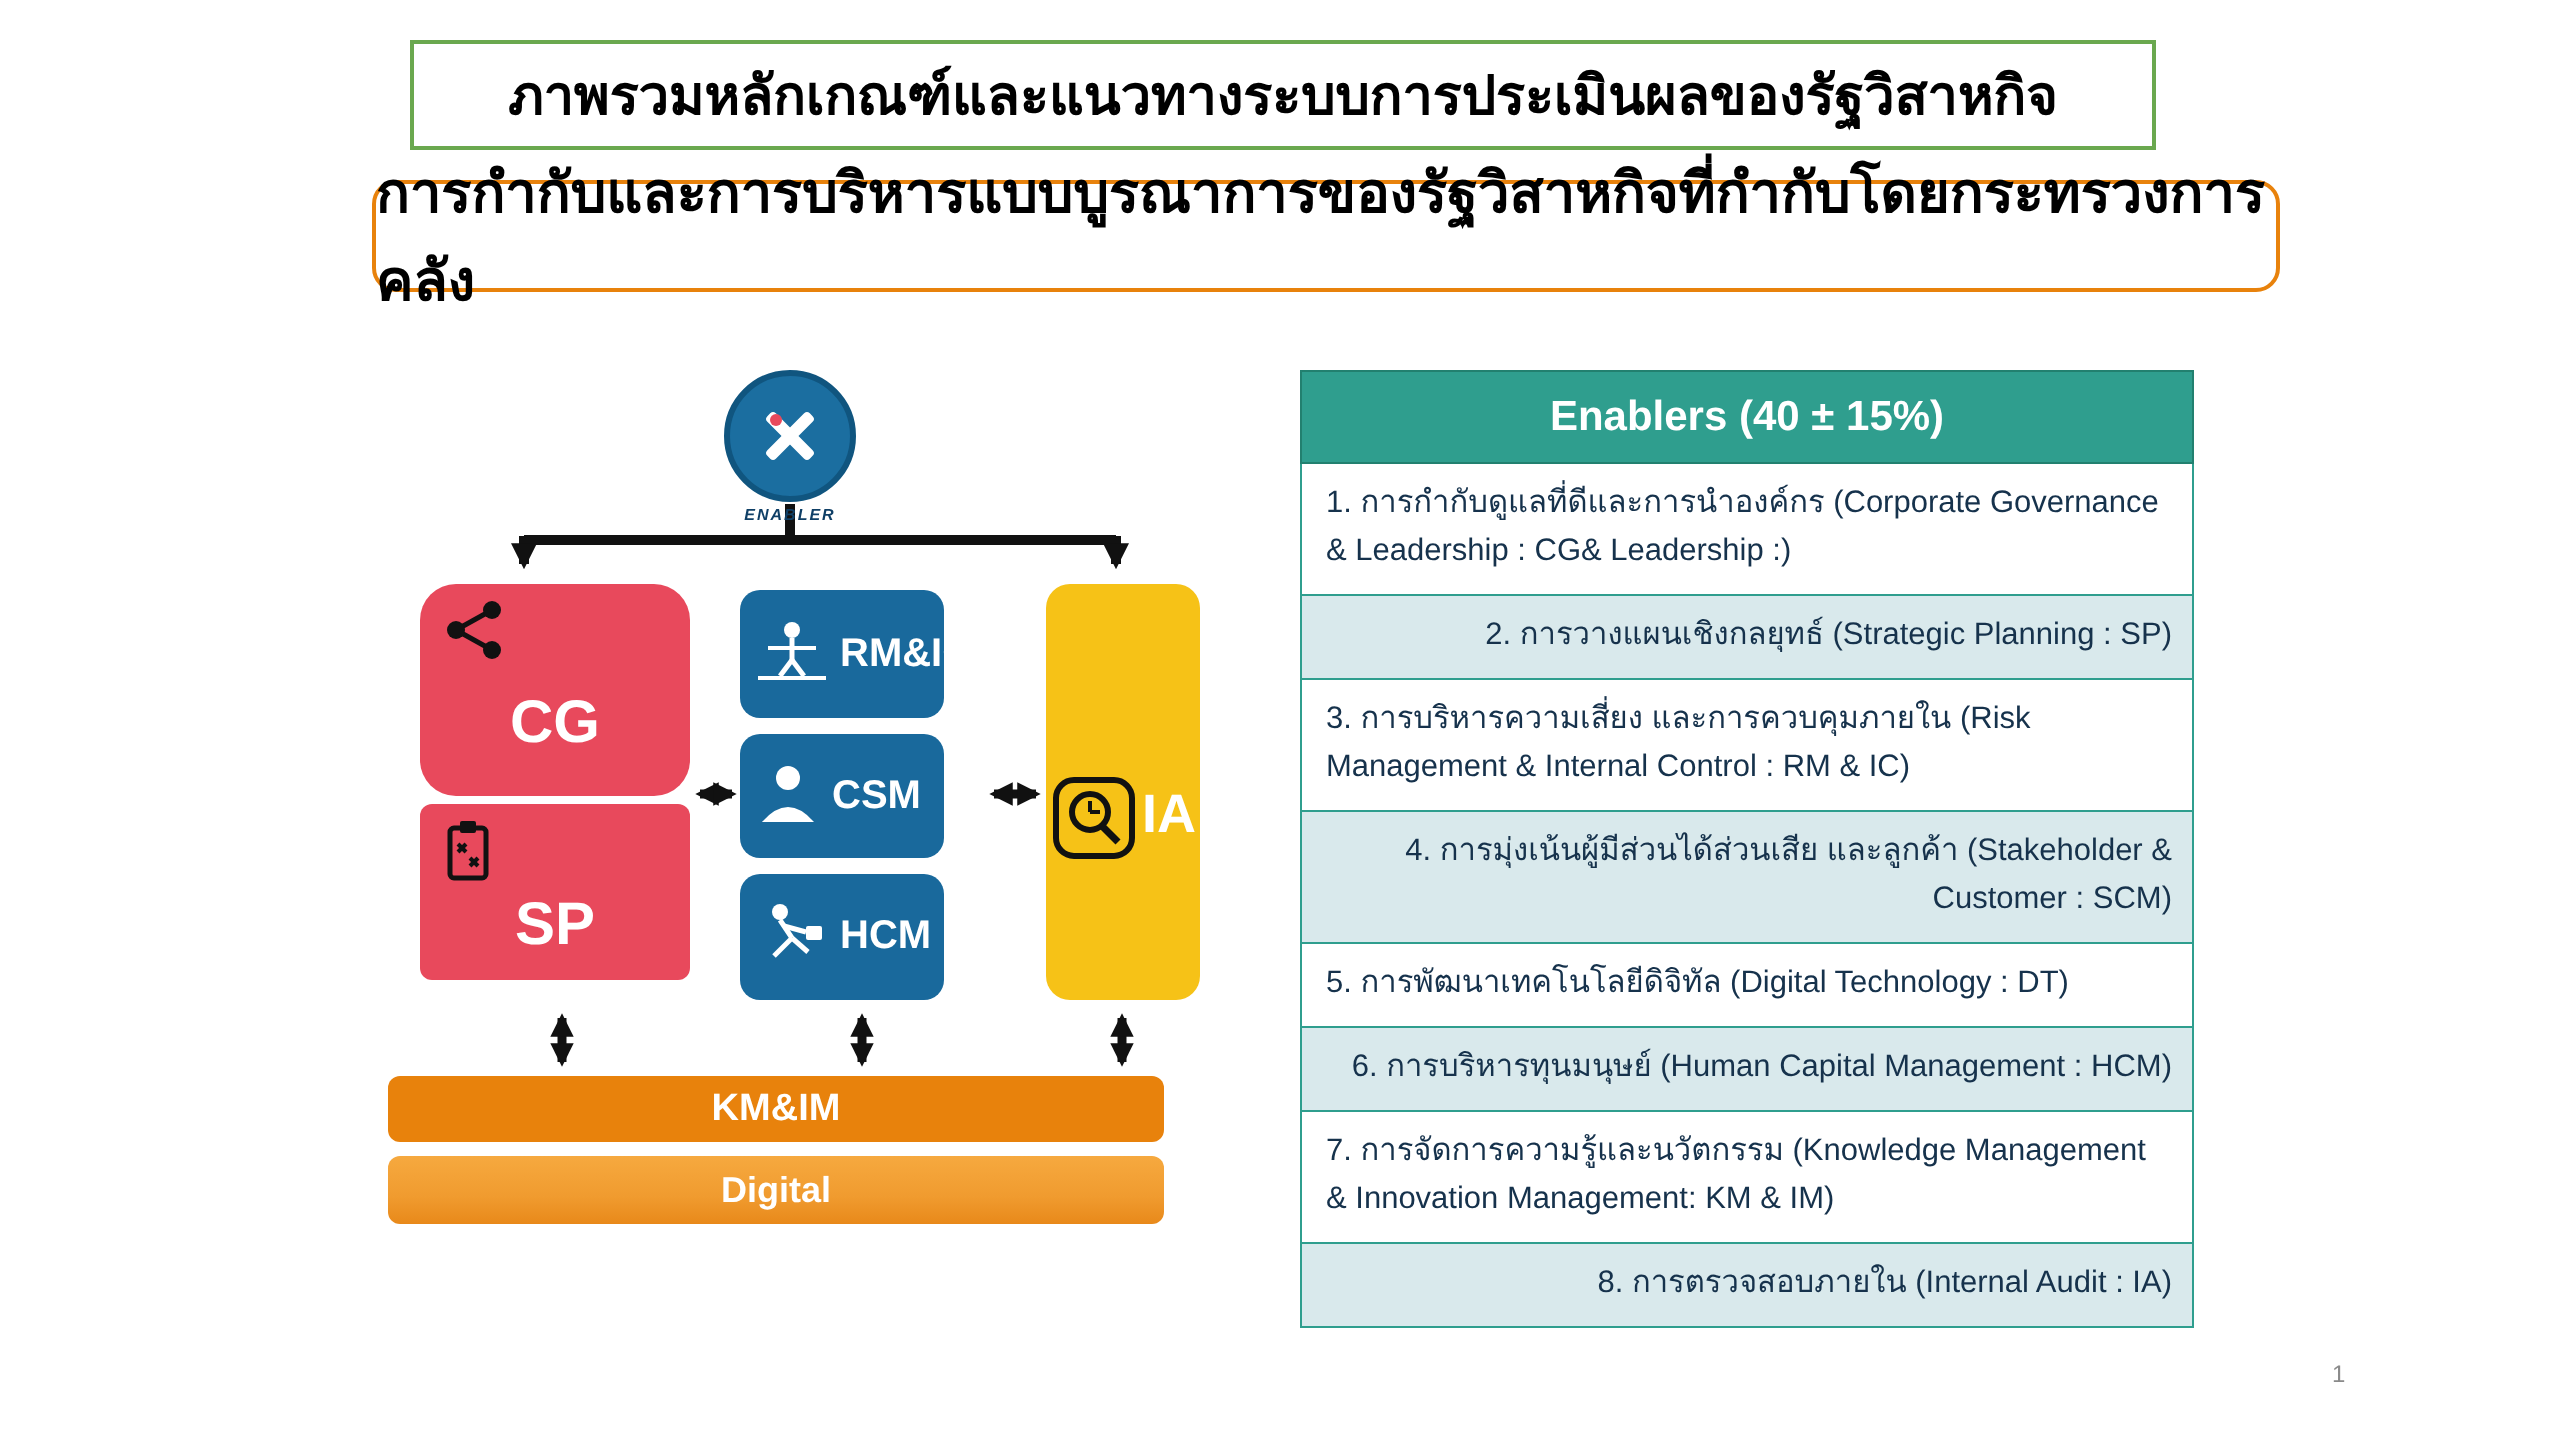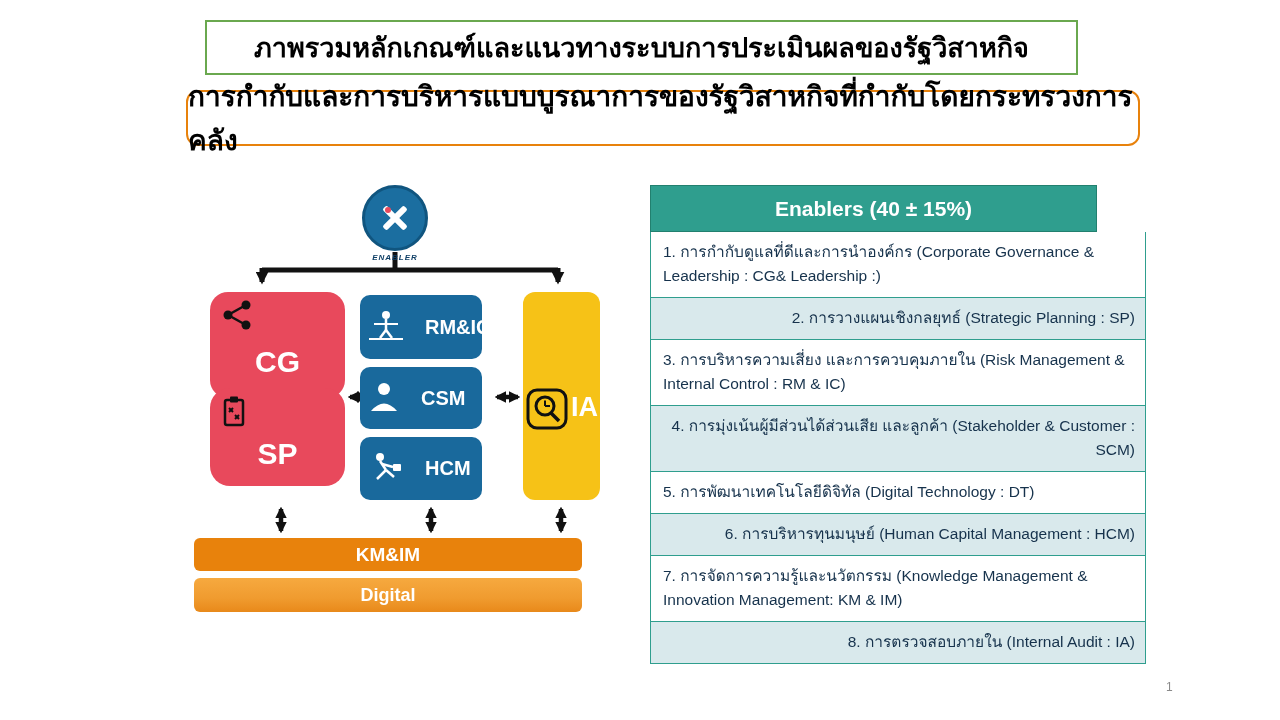--- a/index.html
+++ b/index.html
@@ -27,48 +27,48 @@
   .enabler-circle{width:66px; height:66px; margin:0 auto; border-radius:50%;
     background:#1b6ea0; border:3px solid #10557f; display:flex; align-items:center;
     justify-content:center;}
   .enabler-label{margin-top:2px; font-size:8px; font-weight:bold; color:#0f3f66;
     letter-spacing:1px;font-style:italic;}
 
   
   .node{position:absolute; color:#fff; font-weight:bold;}
   .node-cg{left:210px; top:292px; width:135px; height:106px; background:var(--red);
     border-radius:18px;}
-  .node-sp{left:210px; top:388px; width:135px; height:98px; background:var(--red);
-    border-radius:20px;}
+  .node-sp{left:210px; top:402px; width:135px; height:88px; background:var(--red);
+    border-radius:6px;}
   .node-cg .corner-icon,.node-sp .corner-icon{position:absolute; left:10px; top:7px;}
   .node-cg .big-label,.node-sp .big-label{position:absolute; left:0; right:0;
     top:50%; text-align:center; font-size:30px;}
-  .node-blue{left:360px; width:122px; background:var(--blue); border-radius:10px;
-    display:flex; align-items:center; padding-left:7px; gap:20px;}
+  .node-blue{left:370px; width:102px; background:var(--blue); border-radius:10px;
+    display:flex; align-items:center; padding-left:7px; gap:5px;}
   .node-rmic{top:295px; height:64px;}
   .node-csm{top:367px; height:62px;}
   .node-hcm{top:437px; height:63px;}
   .node-blue .mid-label{font-size:20px;}
   .node-ia{left:523px; top:292px; width:77px; height:208px; background:var(--yellow);
     border-radius:12px; display:flex; flex-direction:row; align-items:center;}
   .node-ia .ia-label{margin-top:22px; font-size:27px; color:#fff;}
   .node-ia svg{margin-top:26px;}
 
   
   .bar{position:absolute; left:194px; width:388px; color:#fff; font-weight:bold;
     display:flex; align-items:center; justify-content:center; border-radius:6px;}
   .bar-kmim{top:538px; height:33px; background:var(--orange); font-size:19px;}
   .bar-digital{top:578px; height:34px; font-size:18px;
     background:linear-gradient(180deg,#f6a93f 0%, var(--orange2) 60%, #e8891a 100%);}
 
   
   .panel-header{position:absolute; left:650px; top:185px; width:447px; height:47px;
     background:var(--teal); border:1px solid #22806f; color:#fff; display:flex;
     align-items:center; justify-content:center; font-size:21px; font-weight:bold;}
-  .panel-rows{position:absolute; left:650px; top:232px; width:496px; display:flex;
+  .panel-rows{position:absolute; left:650px; top:232px; width:447px; display:flex;
     flex-direction:column;}
   .panel-rows .row{border:1px solid var(--teal); border-top:none; background:#fff;
     padding:8px 10px 9px 12px; font-size:15.5px; line-height:1.55; color:var(--navy);}
   .panel-rows .row.alt{background:var(--rowalt);text-align:right;}
 
   .page-number{position:absolute; left:1166px; top:680px; color:#8a8a8a; font-size:12px;}
 
   .arrows{position:absolute; left:0; top:0; pointer-events:none;}
 </style>
 </head>

